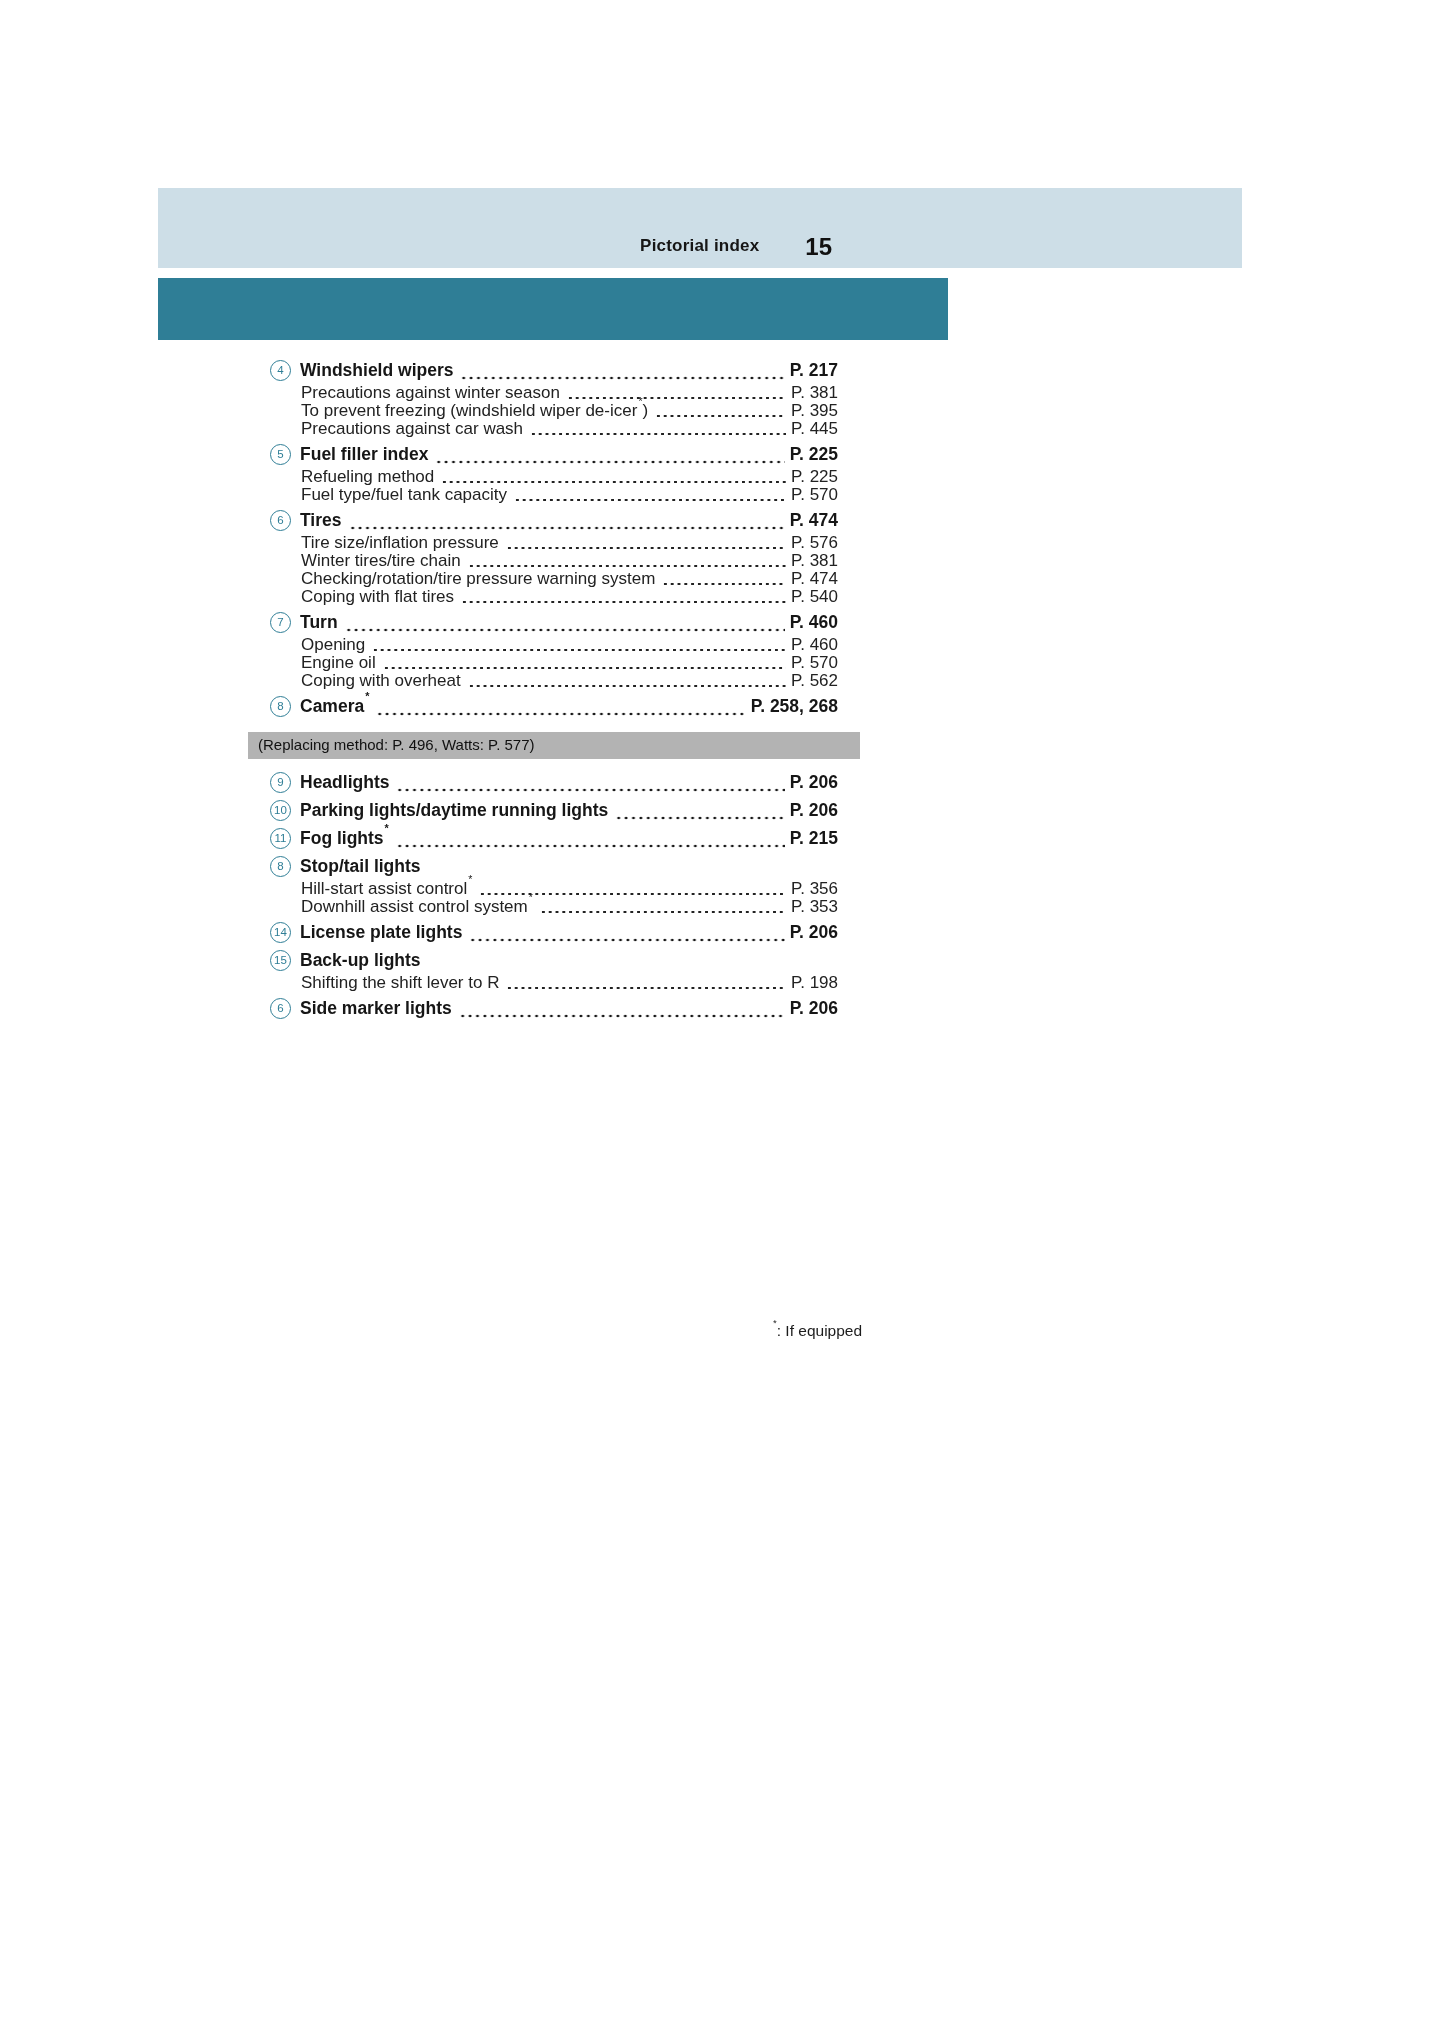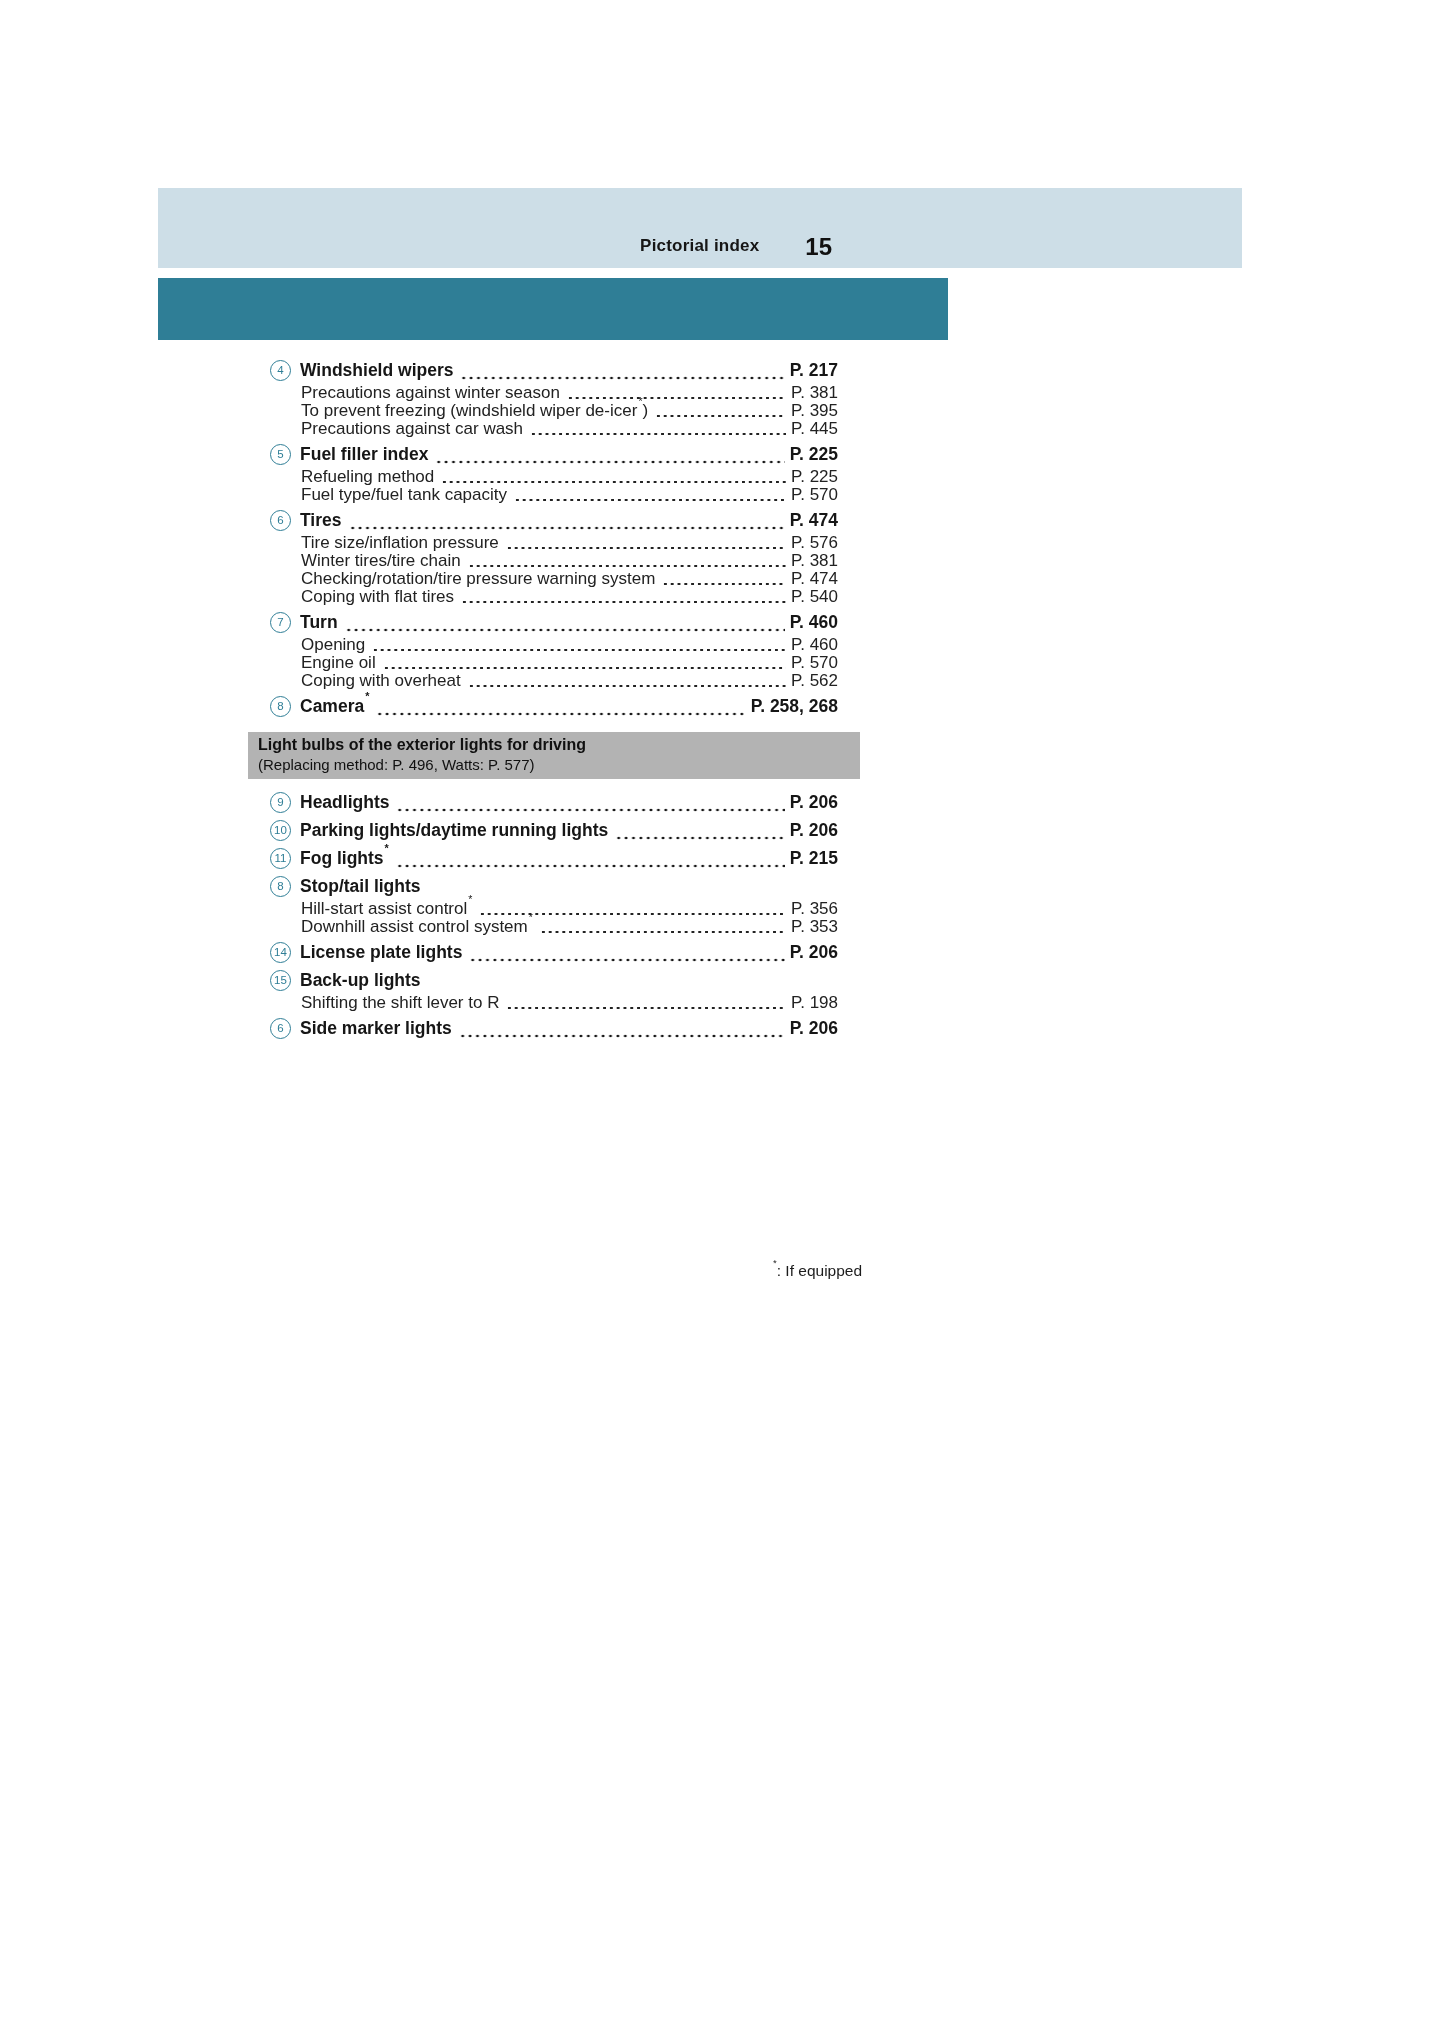--- a/index.html
+++ b/index.html
@@ -57,21 +57,21 @@
   sup { font-size:62%; line-height:0; position:relative; top:-.45em; margin-left:1px; }
   
   .banner {
     margin:14px 0 12px -22px; width:612px;
     background:var(--banner-gray,#b3b3b3);
     padding:3px 10px 5px; color:#101010;
   }
   .banner-l1 { font-size:16px; font-weight:700; line-height:20px; }
   .banner-l2 { font-size:15px; font-weight:400; line-height:19px; }
   
-  .footnote { position:absolute; left:772px; top:1262px; font-size:15.5px; color:#1c1c1c; }
+  .footnote { position:absolute; left:772px; top:1322px; font-size:15.5px; color:#1c1c1c; }
 </style>
 </head>
 <body>
 
 <div class="page">
 
   <div class="band-light">
     <span class="hdr-title">Pictorial index</span>
     <span class="hdr-page">15</span>
   </div>
@@ -175,21 +175,20 @@
           <div class="row main">
             <span class="num">8</span>
             <span class="label">Camera<sup>*</sup></span>
             <span class="dots"></span>
             <span class="pref">P. 258, 268</span>
           </div>
         </div>
       </div>
 
     <div class="banner">
-      <div class="banner-l1">Light bulbs of the exterior lights for driving</div>
       <div class="banner-l2">(Replacing method: P. 496, Watts: P. 577)</div>
     </div>
 
     <div id="list-lights">
         <div class="item">
           <div class="row main">
             <span class="num">9</span>
             <span class="label">Headlights</span>
             <span class="dots"></span>
             <span class="pref">P. 206</span>

